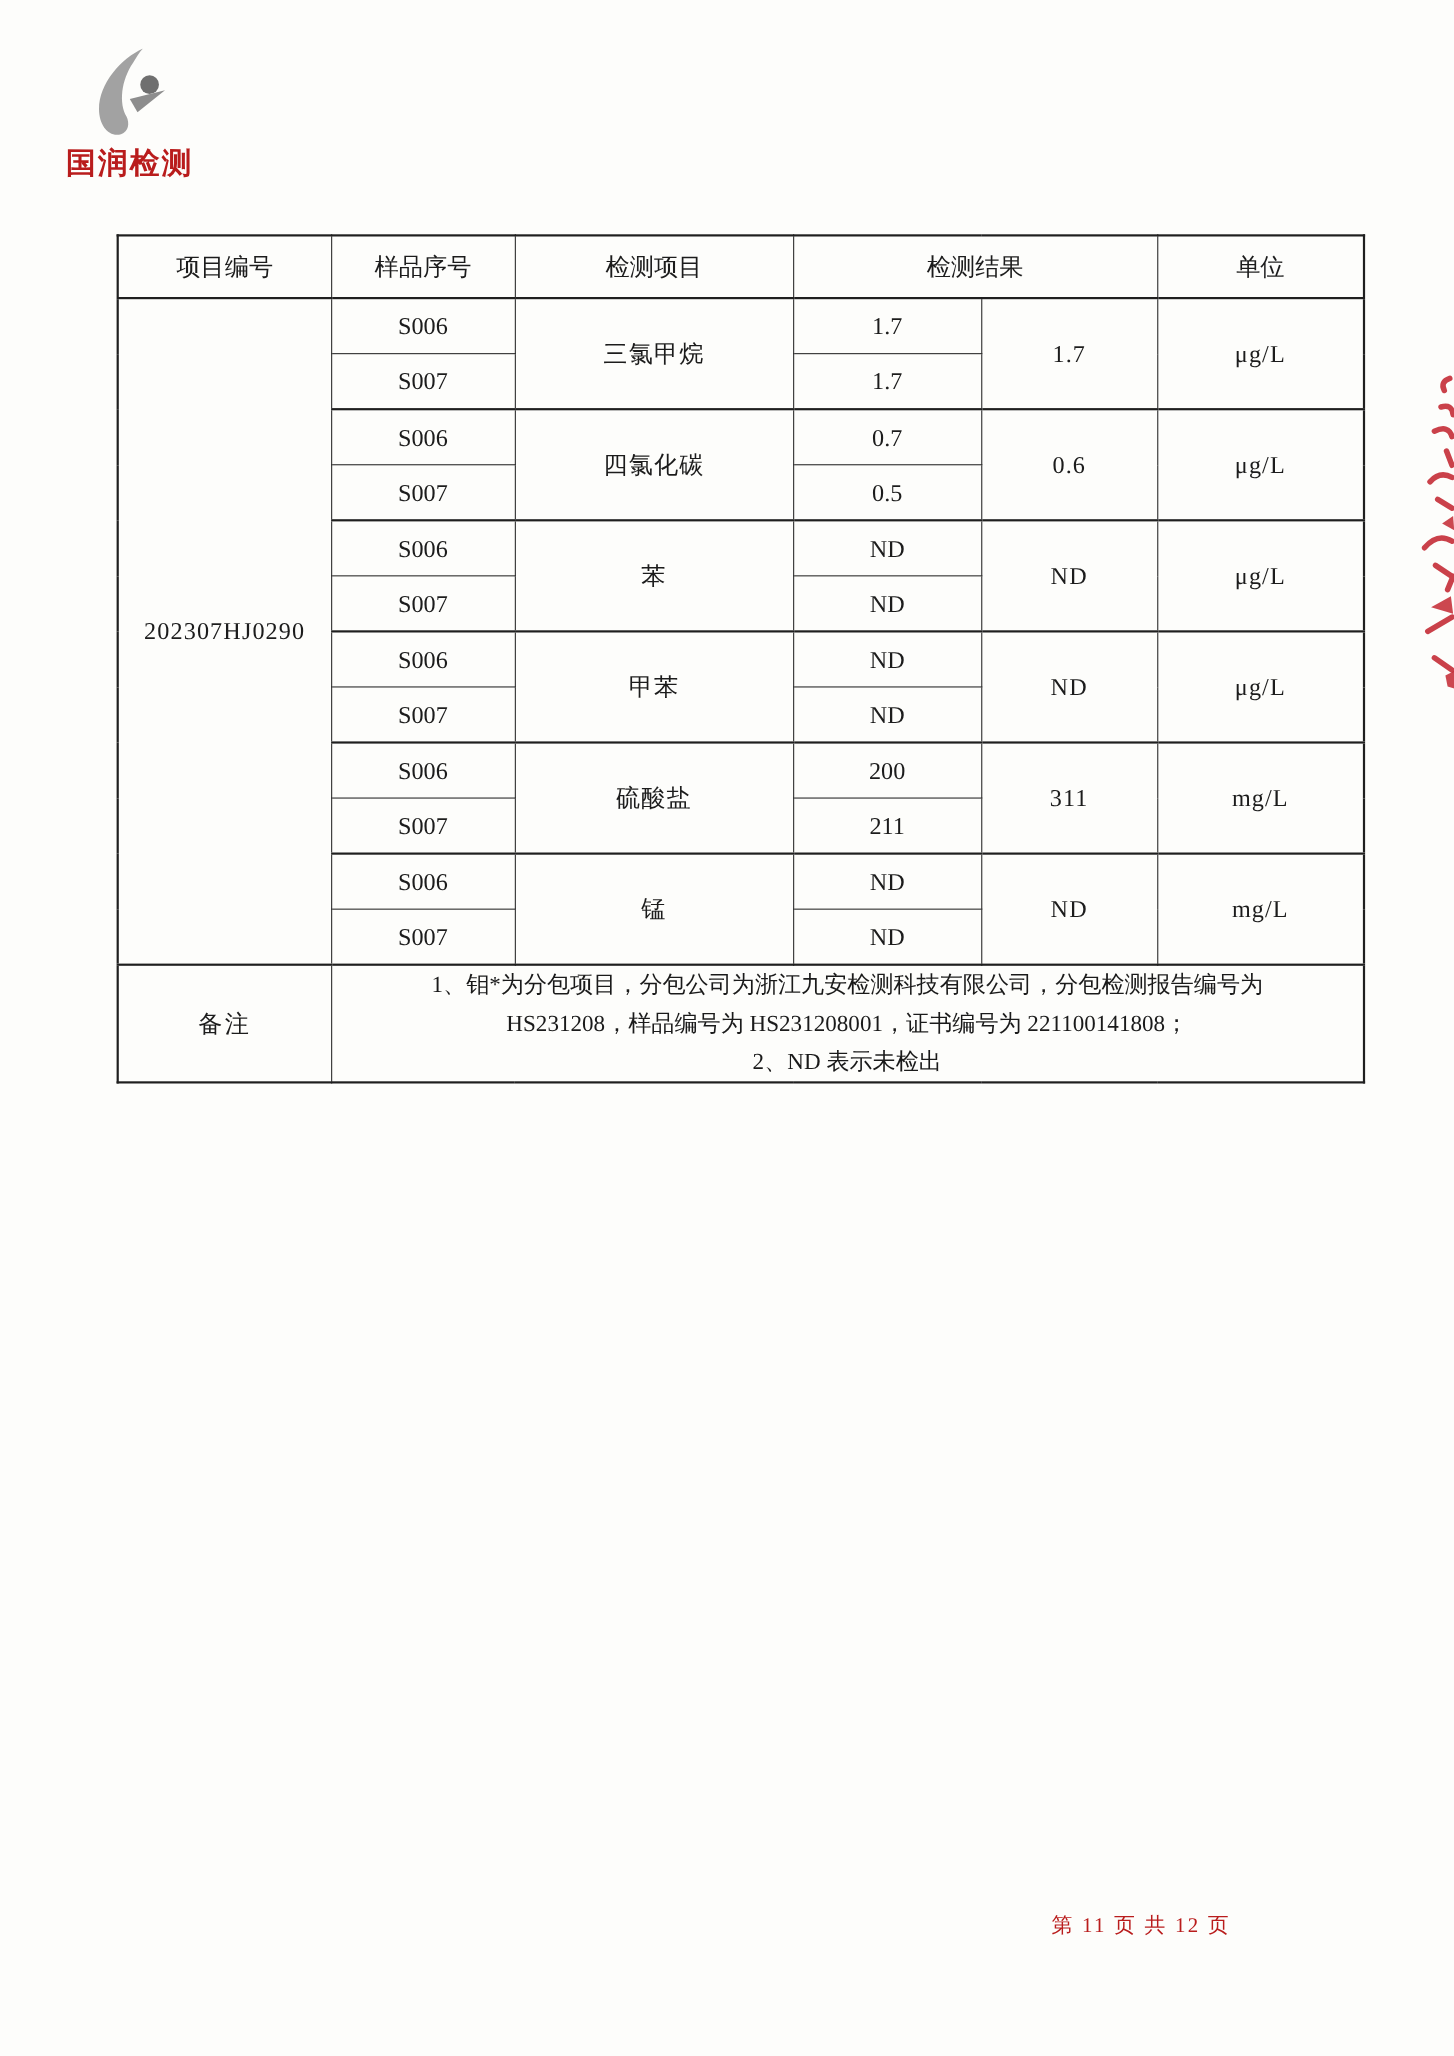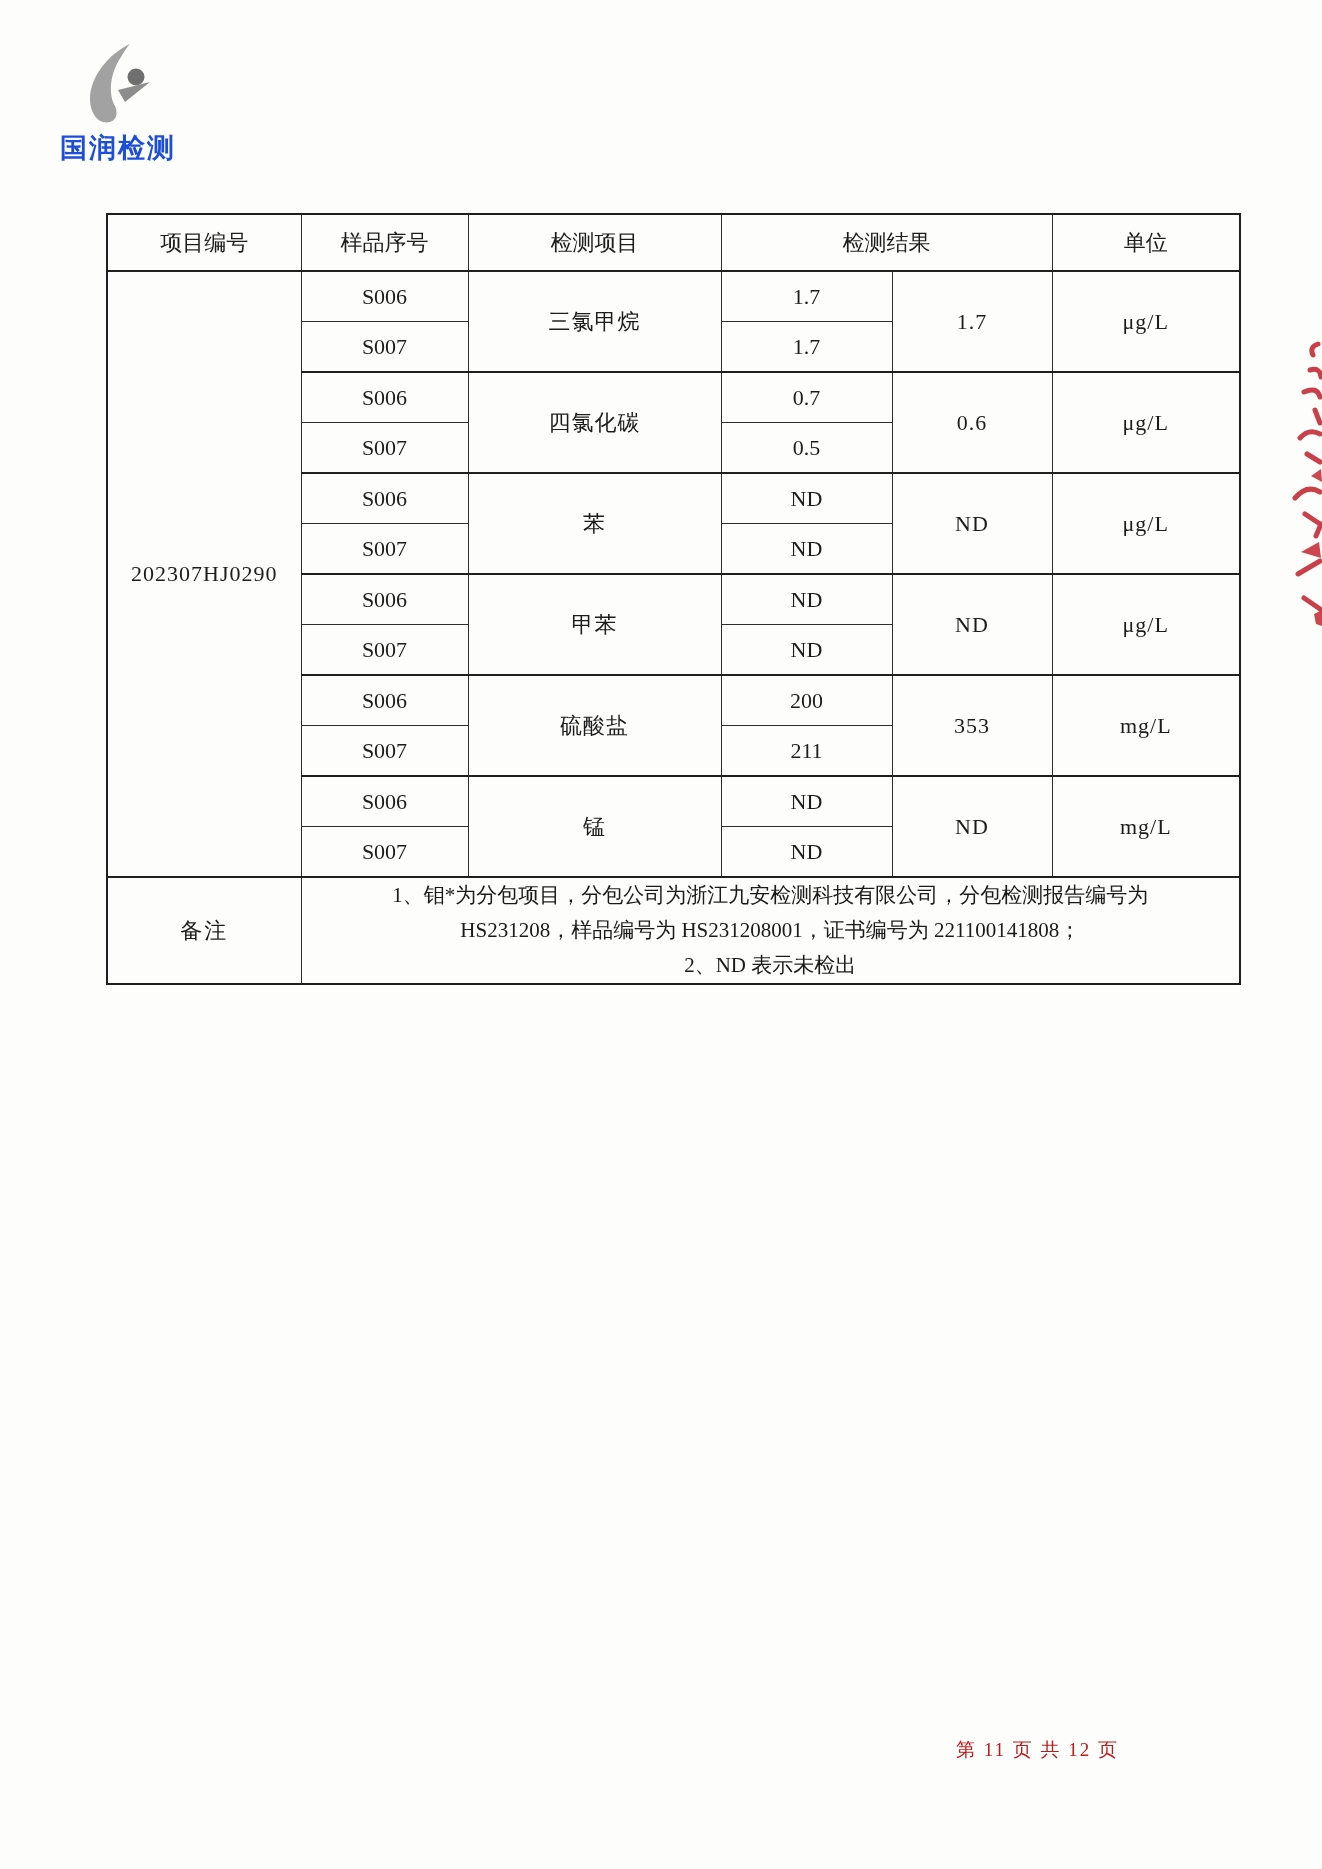--- a/index.html
+++ b/index.html
@@ -10,21 +10,21 @@
     background:#fdfdfb;
     overflow:hidden;
     font-family:"Liberation Serif","DejaVu Serif",serif;
     color:#1e1e1e;
   }
   
   .logo{position:absolute;left:60px;top:44px;width:150px;}
   .logo-mark{display:block;margin-left:28px;}
   .logo-text{
     margin-top:4px;font-size:27px;font-weight:700;letter-spacing:2px;
-    color:#1d4ed8;white-space:nowrap;
+    color:#b91c1c;white-space:nowrap;
   }
   
   .report-no{
     position:absolute;left:772px;top:86px;
     font-size:23px;color:#222;white-space:nowrap;
   }
   .report-no .rn-value{
     margin-left:16px;
     border-bottom:2px solid #333;
     padding:0 4px 3px 2px;
@@ -147,21 +147,21 @@
       </tr>
       <tr class="data">
         <td class="c-samp">S007</td>
         <td class="c-res">ND</td>
       </tr>
 
       <tr class="data gsep">
         <td class="c-samp">S006</td>
         <td class="c-item" rowspan="2">硫酸盐</td>
         <td class="c-res">200</td>
-        <td class="c-avg" rowspan="2">353</td>
+        <td class="c-avg" rowspan="2">311</td>
         <td class="c-unit" rowspan="2">mg/L</td>
       </tr>
       <tr class="data">
         <td class="c-samp">S007</td>
         <td class="c-res">211</td>
       </tr>
 
       <tr class="data gsep">
         <td class="c-samp">S006</td>
         <td class="c-item" rowspan="2">锰</td>

